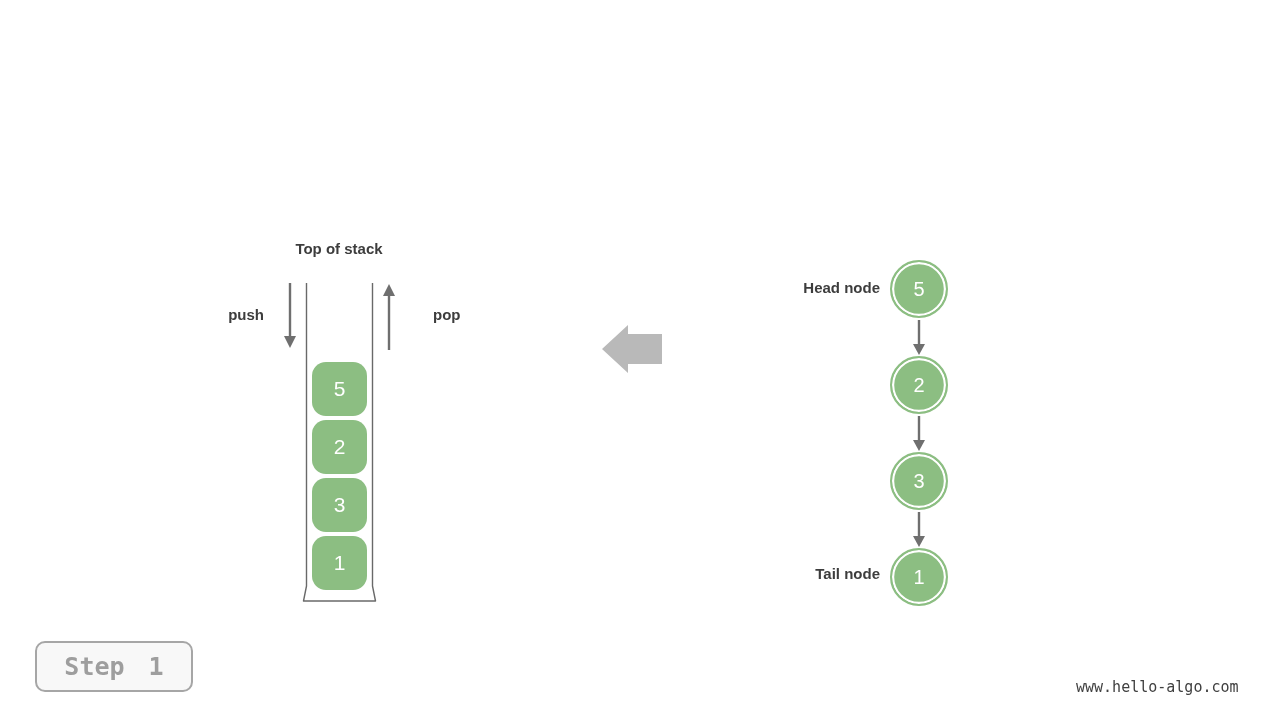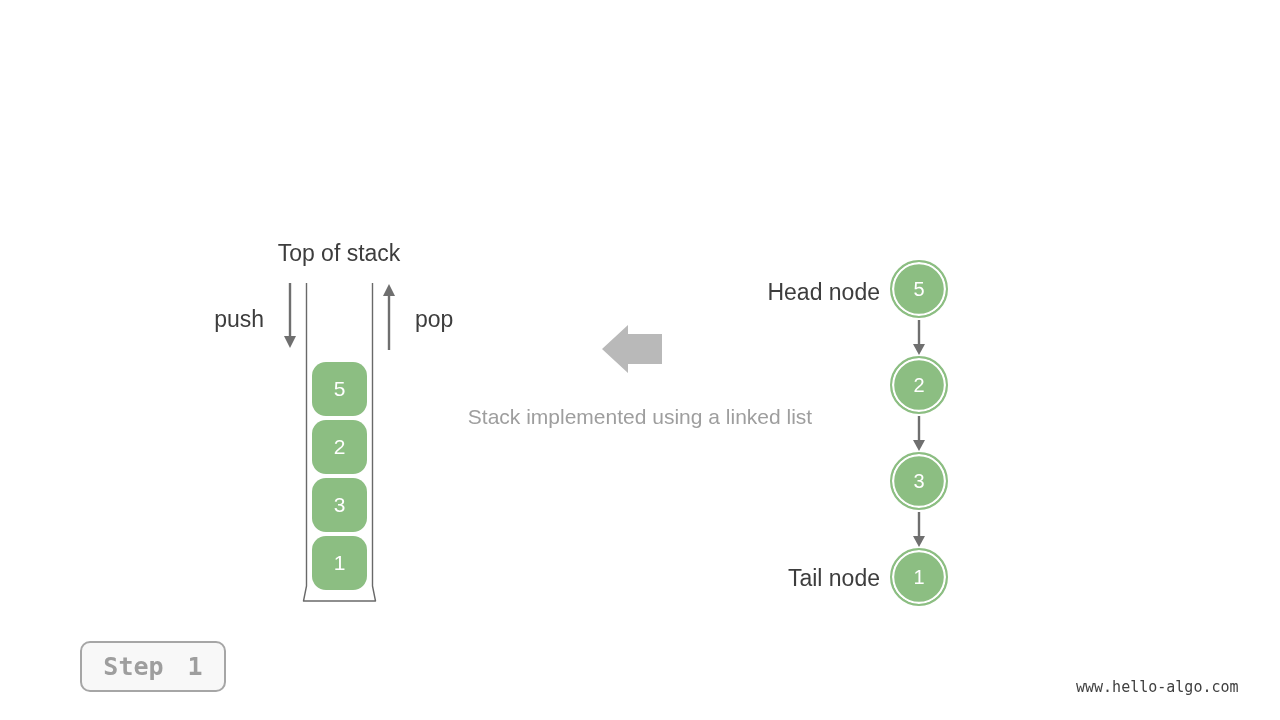--- a/index.html
+++ b/index.html
@@ -2,21 +2,21 @@
 <html><head>
 <meta charset="utf-8">
 <style>
   html,body { margin:0; padding:0; background:#fff; }
   .canvas {
     position:relative; width:1280px; height:720px; background:#ffffff;
     overflow:hidden; font-family:"Liberation Sans", sans-serif;
   }
   .overlay { position:absolute; left:0; top:0; width:1280px; height:720px; }
   .lbl {
-    position:absolute; font-weight:normal; font-size:23px; color:#3d3d3d;
+    position:absolute; font-weight:bold; font-size:15px; color:#3d3d3d;
     white-space:nowrap;
   }
   .lbl.center { text-align:center; }
   .lbl.right { text-align:right; }
   .caption {
     position:absolute; left:340px; top:405px; width:600px; text-align:center;
     font-size:21px; color:#9e9e9e; white-space:nowrap;
   }
   .stack-item {
     position:absolute; left:312px; width:55px; height:54px;
@@ -26,25 +26,25 @@
   .si0 { top:362px; } .si1 { top:420px; } .si2 { top:478px; } .si3 { top:536px; }
   .node {
     position:absolute; left:890px; width:58px; height:58px; box-sizing:border-box;
     border-radius:50%; background:#8CBE82; border:2.5px solid #8CBE82;
     box-shadow: inset 0 0 0 2.2px #ffffff;
     color:#ffffff; display:flex; align-items:center; justify-content:center;
     font-size:20px;
   }
   .n0 { top:260px; } .n1 { top:356px; } .n2 { top:452px; } .n3 { top:548px; }
   .badge {
-    position:absolute; left:35px; top:641px; width:146px; height:51px;
+    position:absolute; left:35px; top:641px; width:158px; height:51px;
     box-sizing:border-box; border:2px solid #a6a6a6; border-radius:10px;
     background:#f8f8f8; color:#9e9e9e;
     font-family:"DejaVu Sans Mono", monospace; font-weight:bold; font-size:25px;
-    display:flex; align-items:center; justify-content:center; word-spacing:9px;margin-left:45px;
+    display:flex; align-items:center; justify-content:center; word-spacing:9px;
   }
   .watermark {
     position:absolute; left:1076px; top:678px;
     font-family:"DejaVu Sans Mono", monospace; font-size:15px; color:#404040;
     white-space:nowrap;
   }
 </style>
 </head>
 <body>
 
@@ -75,28 +75,27 @@
     <g>
       <line x1="919" y1="512" x2="919" y2="536" stroke="#6f6f6f" stroke-width="2.4"></line>
       <polygon points="913,536 925,536 919,547" fill="#6f6f6f"></polygon>
     </g>
 
     <polygon points="602,349 628,325 628,334 662,334 662,364 628,364 628,373" fill="#b9b9b9"></polygon>
   </svg>
 
   <div class="lbl center" style="left:239px; top:240px; width:200px;">Top of stack</div>
   <div class="lbl right" style="left:164px; top:306px; width:100px;">push</div>
-  <div class="lbl" style="left:415px; top:306px;">pop</div>
+  <div class="lbl" style="left:433px; top:306px;">pop</div>
 
   <div class="stack-item si0">5</div>
   <div class="stack-item si1">2</div>
   <div class="stack-item si2">3</div>
   <div class="stack-item si3">1</div>
 
-  <div class="caption">Stack implemented using a linked list</div>
 
   <div class="lbl right" style="left:630px; top:279px; width:250px;">Head node</div>
   <div class="lbl right" style="left:630px; top:565px; width:250px;">Tail node</div>
 
   <div class="node n0">5</div>
   <div class="node n1">2</div>
   <div class="node n2">3</div>
   <div class="node n3">1</div>
 
   <div class="badge">Step 1</div>

